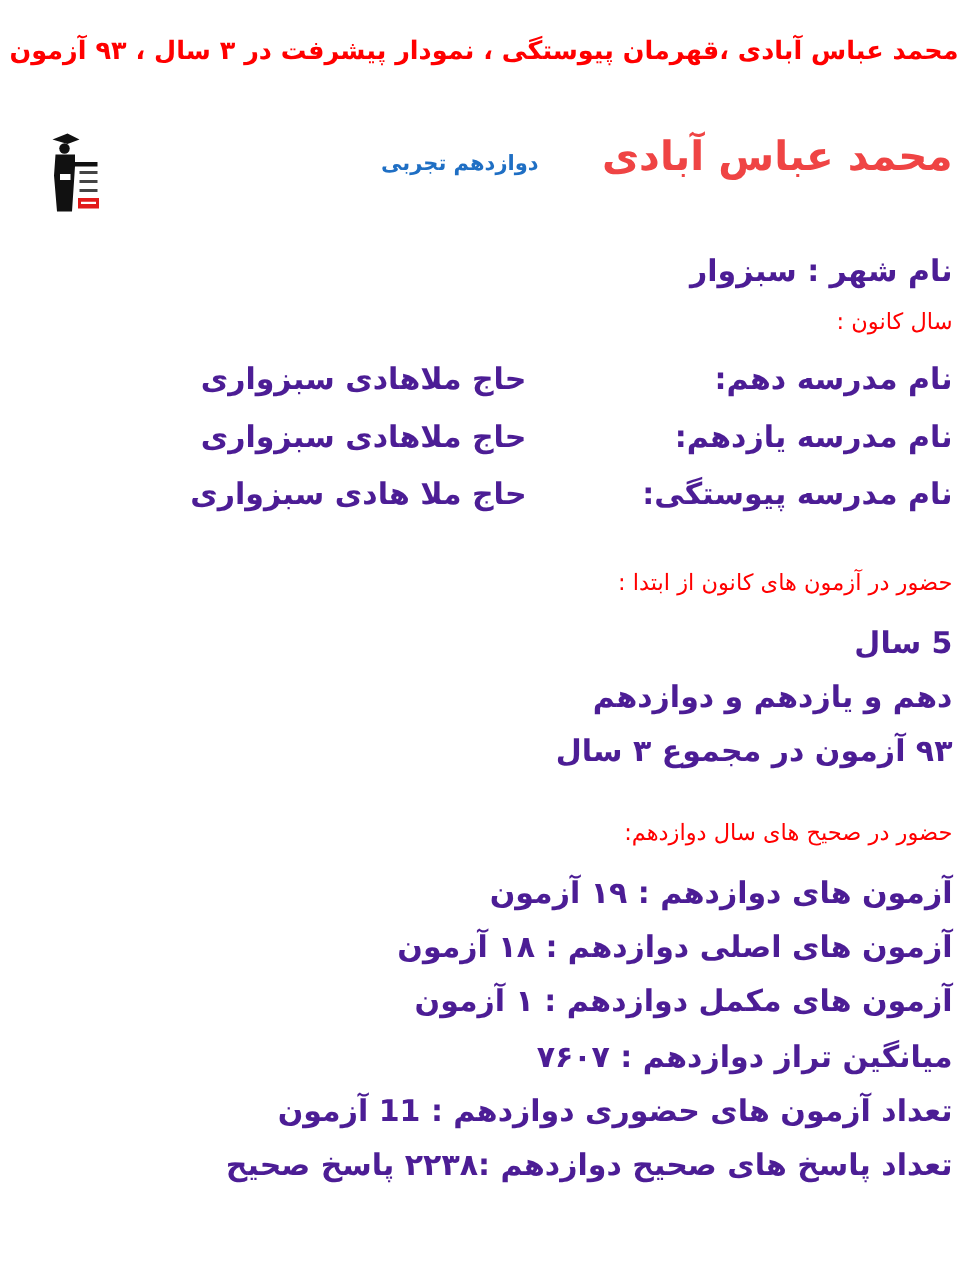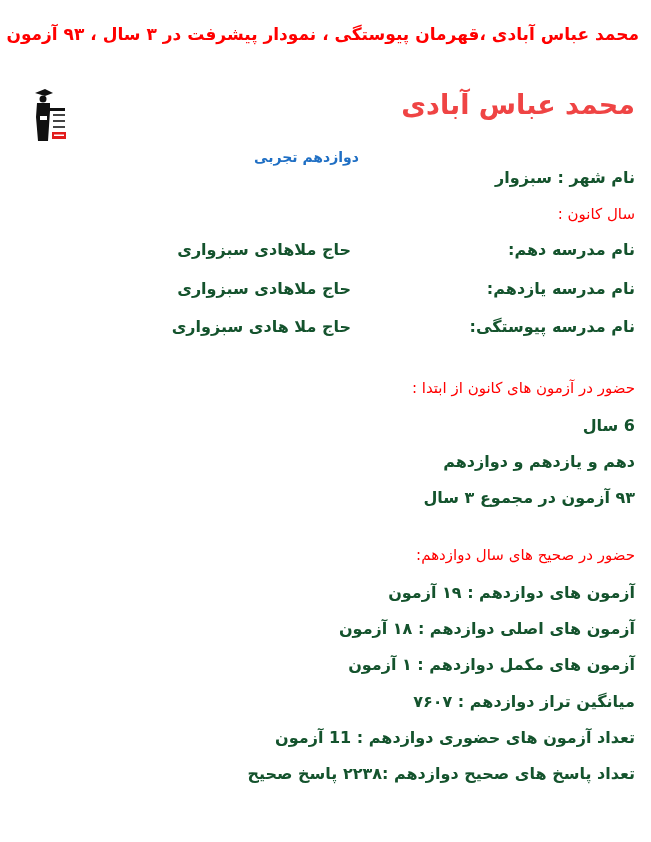--- a/index.html
+++ b/index.html
@@ -12,27 +12,27 @@
     .title {
       top: 24px; right: 12px;
       color: #ff0000; font-weight: bold; font-size: 17px;
     }
     .name {
       top: 89px; right: 16px;
       color: #ef4444; font-weight: bold; font-size: 27px;
     }
     .grade {
       top: 101px; right: 292px;
-      color: #1f6fc4; font-weight: bold; font-size: 14px; margin-top: 48px;
+      color: #1f6fc4; font-weight: bold; font-size: 14px;
     }
     .logo {
       top: 87px; left: 31px; width: 42px; height: 56px;
     }
     .line {
-      color: #14532d; font-weight: bold; font-size: 16px;
+      color: #4c1d95; font-weight: bold; font-size: 20px;
     }
     .red-label {
       color: #ff0000; font-size: 15px; font-weight: normal;
     }
     .school-label { right: 16px; }
     .school-value { right: 300px; }
   </style>
 </head>
 <body>
 
@@ -65,21 +65,21 @@
 <div class="abs red-label" style="top:205px; right:16px;">سال کانون :</div>
 
 <div class="abs line school-label" style="top:240px;">نام مدرسه دهم:</div>
 <div class="abs line school-value" style="top:240px;">حاج ملاهادی سبزواری</div>
 <div class="abs line school-label" style="top:279px;">نام مدرسه یازدهم:</div>
 <div class="abs line school-value" style="top:279px;">حاج ملاهادی سبزواری</div>
 <div class="abs line school-label" style="top:317px;">نام مدرسه پیوستگی:</div>
 <div class="abs line school-value" style="top:317px;">حاج ملا هادی سبزواری</div>
 
 <div class="abs red-label" style="top:379px; right:16px;">حضور در آزمون های کانون از ابتدا :</div>
-<div class="abs line" style="top:416px; right:16px;">6 سال</div>
+<div class="abs line" style="top:416px; right:16px;">5 سال</div>
 <div class="abs line" style="top:452px; right:16px;">دهم و یازدهم و دوازدهم</div>
 <div class="abs line" style="top:488px; right:16px;text-align:right;">۹۳ آزمون در مجموع ۳ سال</div>
 
 <div class="abs red-label" style="top:546px; right:16px;">حضور در صحیح های سال دوازدهم:</div>
 <div class="abs line" style="top:583px; right:16px;">آزمون های دوازدهم : ۱۹ آزمون</div>
 <div class="abs line" style="top:619px; right:16px;">آزمون های اصلی دوازدهم : ۱۸ آزمون</div>
 <div class="abs line" style="top:655px; right:16px;">آزمون های مکمل دوازدهم : ۱ آزمون</div>
 <div class="abs line" style="top:692px; right:16px;">میانگین تراز دوازدهم : ۷۶۰۷</div>
 <div class="abs line" style="top:728px; right:16px;">تعداد آزمون های حضوری دوازدهم : 11 آزمون</div>
 <div class="abs line" style="top:764px; right:16px;">تعداد پاسخ های صحیح دوازدهم :۲۲۳۸ پاسخ صحیح</div>

